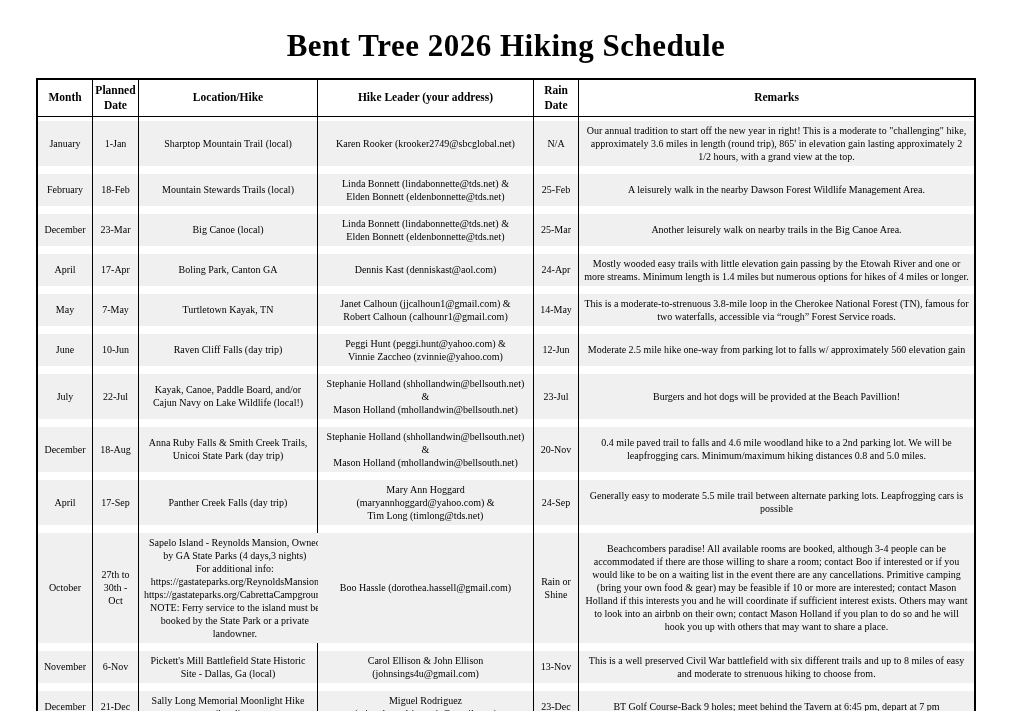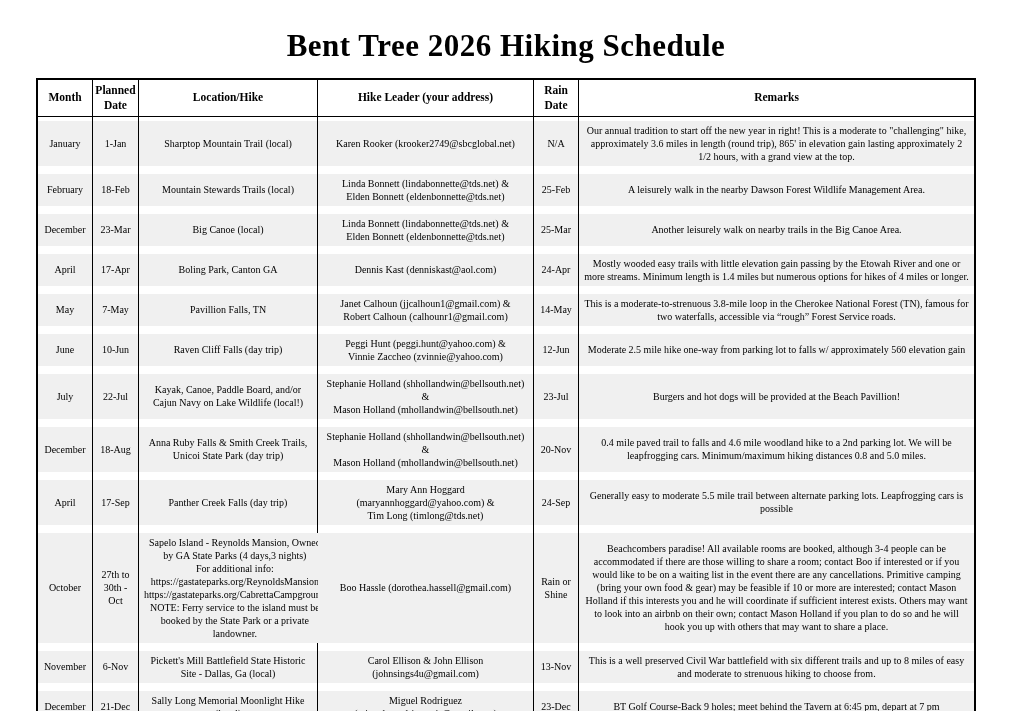--- a/index.html
+++ b/index.html
@@ -146,21 +146,21 @@
         </div><div class="dcell">
           <div class="fill">24-Apr</div>
         </div><div class="dcell">
           <div class="fill">Mostly wooded easy trails with little elevation gain passing by the Etowah River and one or more streams. Minimum length is 1.4 miles but numerous options for hikes of 4 miles or longer.</div>
         </div></div>
       <div class="row"><div class="dcell">
           <div class="fill b">May</div>
         </div><div class="dcell">
           <div class="fill">7-May</div>
         </div><div class="dcell">
-          <div class="fill">Pavillion Falls, TN</div>
+          <div class="fill">Turtletown Kayak, TN</div>
         </div><div class="dcell">
           <div class="fill">Janet Calhoun (jjcalhoun1@gmail.com) &amp;
 Robert Calhoun (calhounr1@gmail.com)</div>
         </div><div class="dcell">
           <div class="fill">14-May</div>
         </div><div class="dcell">
           <div class="fill">This is a moderate-to-strenuous 3.8-mile loop in the Cherokee National Forest (TN), famous for two waterfalls, accessible via “rough” Forest Service roads.</div>
         </div></div>
       <div class="row"><div class="dcell">
           <div class="fill b">June</div>

